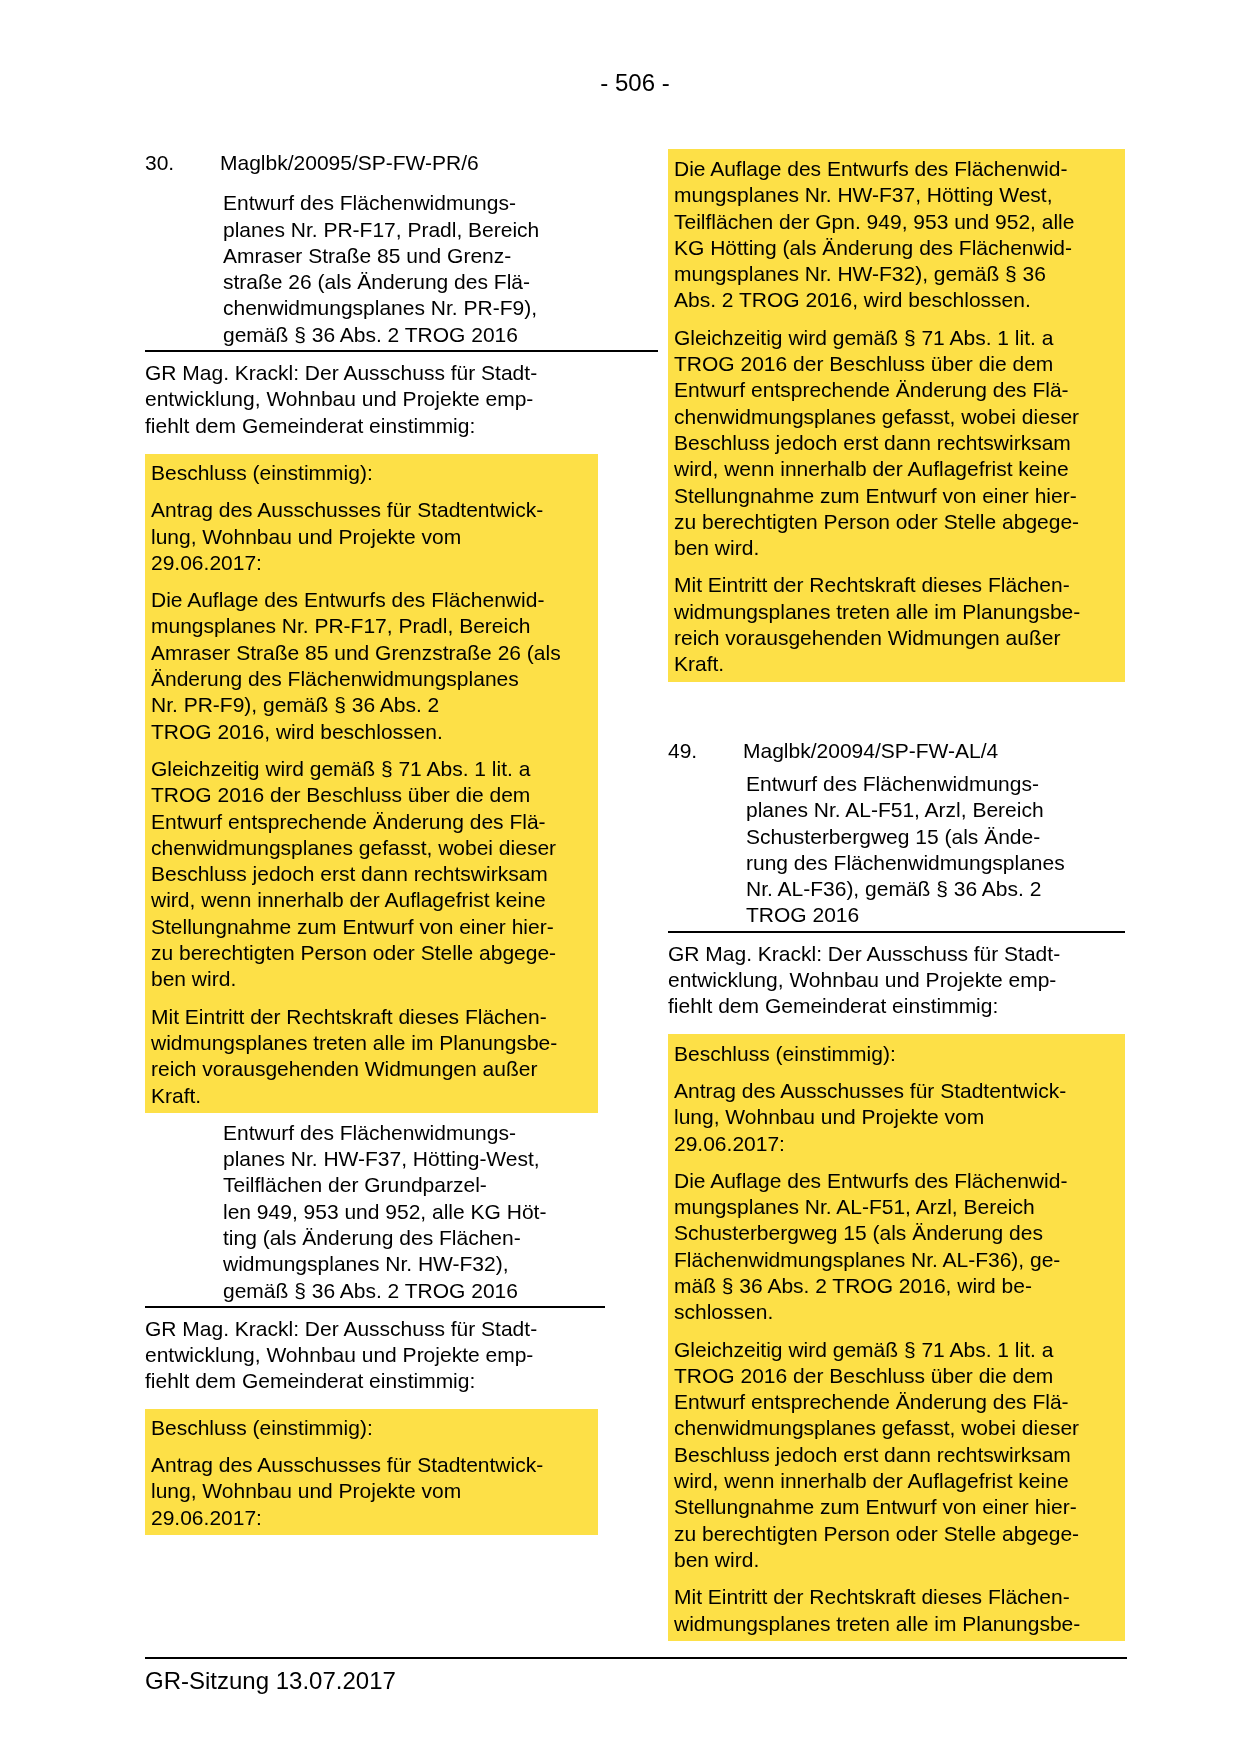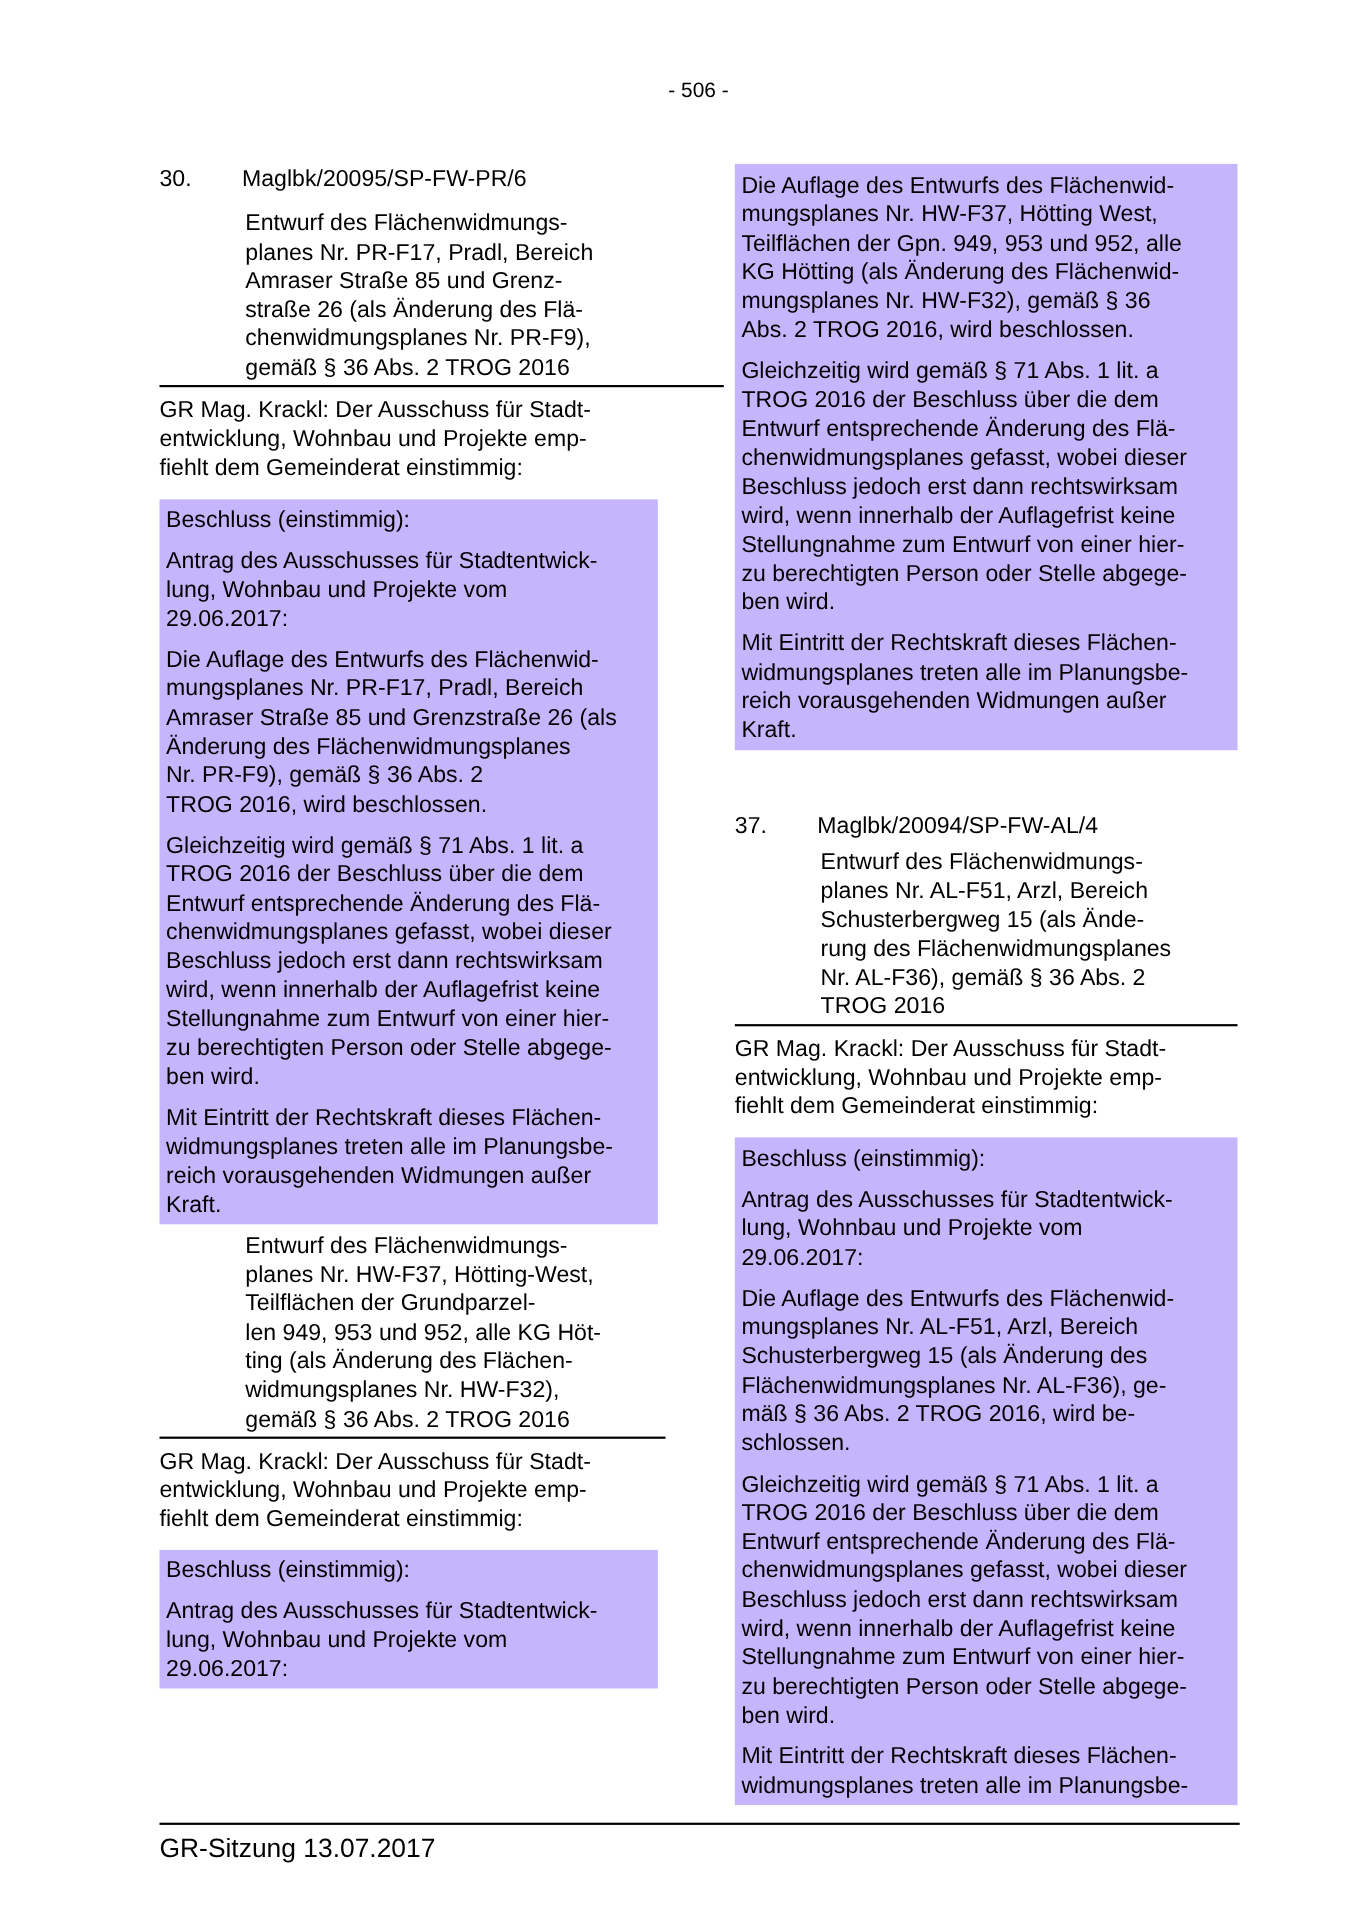--- a/index.html
+++ b/index.html
@@ -10,41 +10,41 @@
     color: #000000;
     font-family: "Liberation Sans", sans-serif;
     font-size: 21px;
     line-height: 26.3px;
     overflow: hidden;
   }
   .pageno {
     position: absolute;
     top: 70px; left: 145px; width: 980px;
     text-align: center;
-    font-size: 19px;
+    font-size: 24px;
   }
   .col { position: absolute; }
   .col-left  { left: 145px; top: 150px; width: 513px; }
   .col-right { left: 668px; top: 149px; width: 457px; }
 
   .item-head { white-space: nowrap; }
   .item-num  { display: inline-block; width: 75px; }
   .item-title {
     margin: 14px 0 0 78px;
     white-space: pre-line;
   }
   .title-tight { margin-top: 7px; }
   .rule { height: 0; border-top: 2px solid #000; margin-top: 2px; }
   .rule-30 { width: 513px; }
   .rule-31 { width: 460px; }
   .rule-32 { width: 457px; }
   .intro { margin-top: 8px; white-space: pre-line; width: 470px; }
 
   .graybox {
-    background: #c4b5fd;
+    background: #fde047;
     box-sizing: border-box;
     padding: 6px 6px 4px 6px;
     margin-top: 15px;
   }
   .graybox-left  { width: 453px; }
   .graybox-right { width: 457px; padding-top: 7px; }
   .graybox p { margin: 11px 0 0 0; white-space: pre-line; }
   .graybox p.first { margin-top: 0; }
 
   .mt65 { margin-top: 65px; }
@@ -148,21 +148,21 @@
 zu berechtigten Person oder Stelle abgege-
 ben wird.</p>
     <p>Mit Eintritt der Rechtskraft dieses Flächen-
 widmungsplanes treten alle im Planungsbe-
 reich vorausgehenden Widmungen außer
 Kraft.</p>
   </div>
 
   <div>
     <div class="item-head mt56">
-      <span class="item-num">37.</span><span>Maglbk/20094/SP-FW-AL/4</span>
+      <span class="item-num">49.</span><span>Maglbk/20094/SP-FW-AL/4</span>
     </div>
     <div class="item-title title-tight">Entwurf des Flächenwidmungs-
 planes Nr. AL-F51, Arzl, Bereich
 Schusterbergweg 15 (als Ände-
 rung des Flächenwidmungsplanes
 Nr. AL-F36), gemäß § 36 Abs. 2
 TROG 2016</div>
     <div class="rule rule-32"></div>
     <div class="intro">GR Mag. Krackl: Der Ausschuss für Stadt-
 entwicklung, Wohnbau und Projekte emp-

